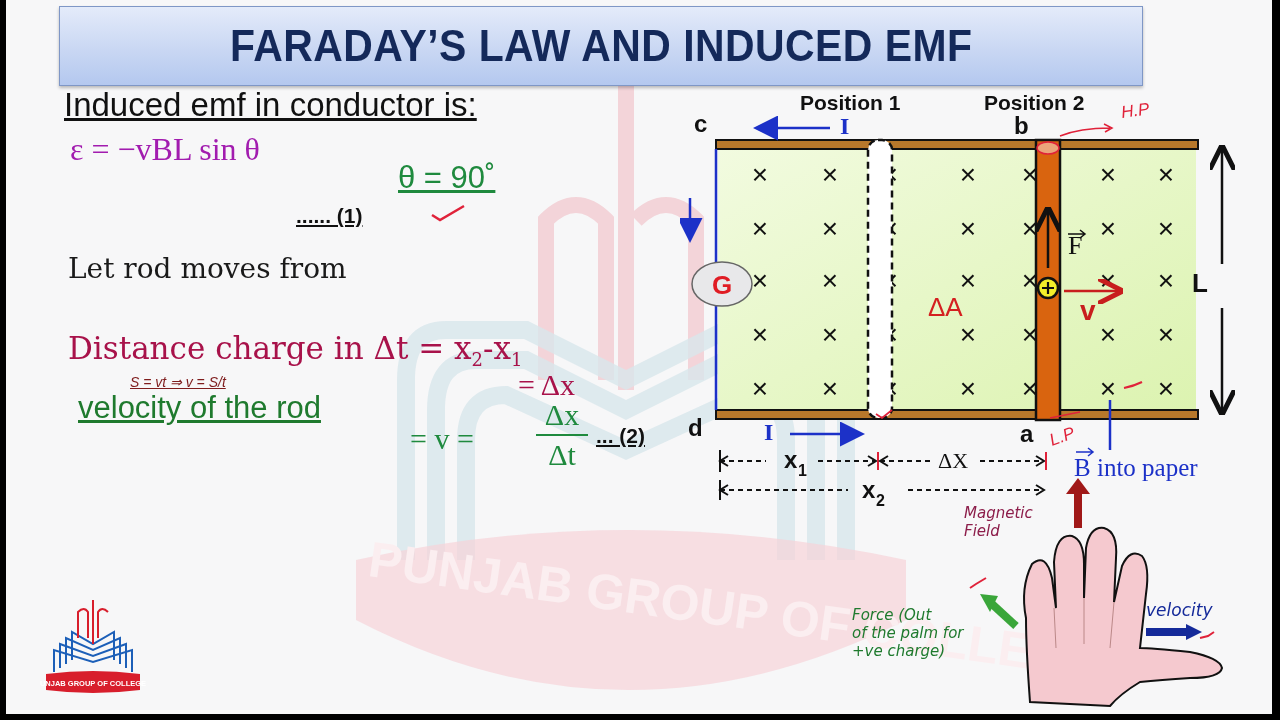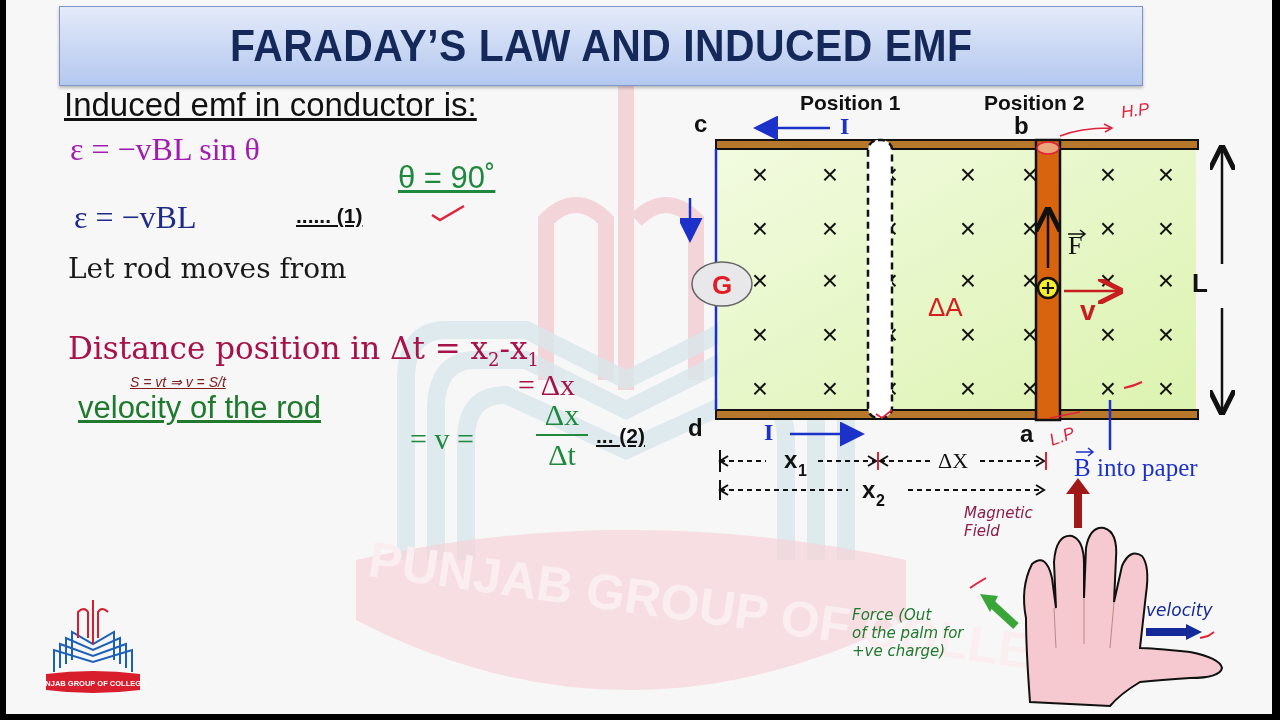--- a/index.html
+++ b/index.html
@@ -80,30 +80,29 @@
     <text x="360" y="612" font-family="Liberation Sans, sans-serif" font-weight="bold" font-size="50" fill="#fbeef0" transform="rotate(8 620 600)">PUNJAB GROUP OF COLLEGES</text>
   </svg>
 
   <div id="title-banner">
     <span id="title-text">FARADAY’S LAW AND INDUCED EMF</span>
   </div>
 
   <div class="abs sans" id="intro">Induced emf in conductor is:</div>
   <div class="abs lserif" id="eq1">ε = −vBL sin θ</div>
   <div class="abs sans" id="theta">θ = 90˚</div>
-  <div class="abs lserif" id="eq2">ε = −vBL</div>
   <div class="abs sans" id="eq2-ref">...... (1)</div>
   <svg class="abs" id="check1" width="36" height="20">
     <path d="M2 12 L10 17 L34 3" stroke="#e0223a" stroke-width="2.5" fill="none"></path>
   </svg>
 
   <div class="abs serif" id="rod-text1">Let rod moves from</div>
 
   <div class="abs serif" id="distance">
-    <span>Distance position in Δt = x</span><sub>2</sub><span>-x</span><sub>1</sub>
+    <span>Distance charge in Δt = x</span><sub>2</sub><span>-x</span><sub>1</sub>
   </div>
   <div class="abs sans" id="handwritten">S = vt ⇒ v = S/t</div>
   <div class="abs lserif" id="eq-dx">= Δx</div>
   <div class="abs sans" id="velocity-label">velocity of the rod</div>
   <div class="abs lserif" id="eq-v">= v =</div>
   <div class="abs lserif" id="frac">
     <span class="num">Δx</span>
     <span class="bar"></span>
     <span class="den">Δt</span>
   </div>

